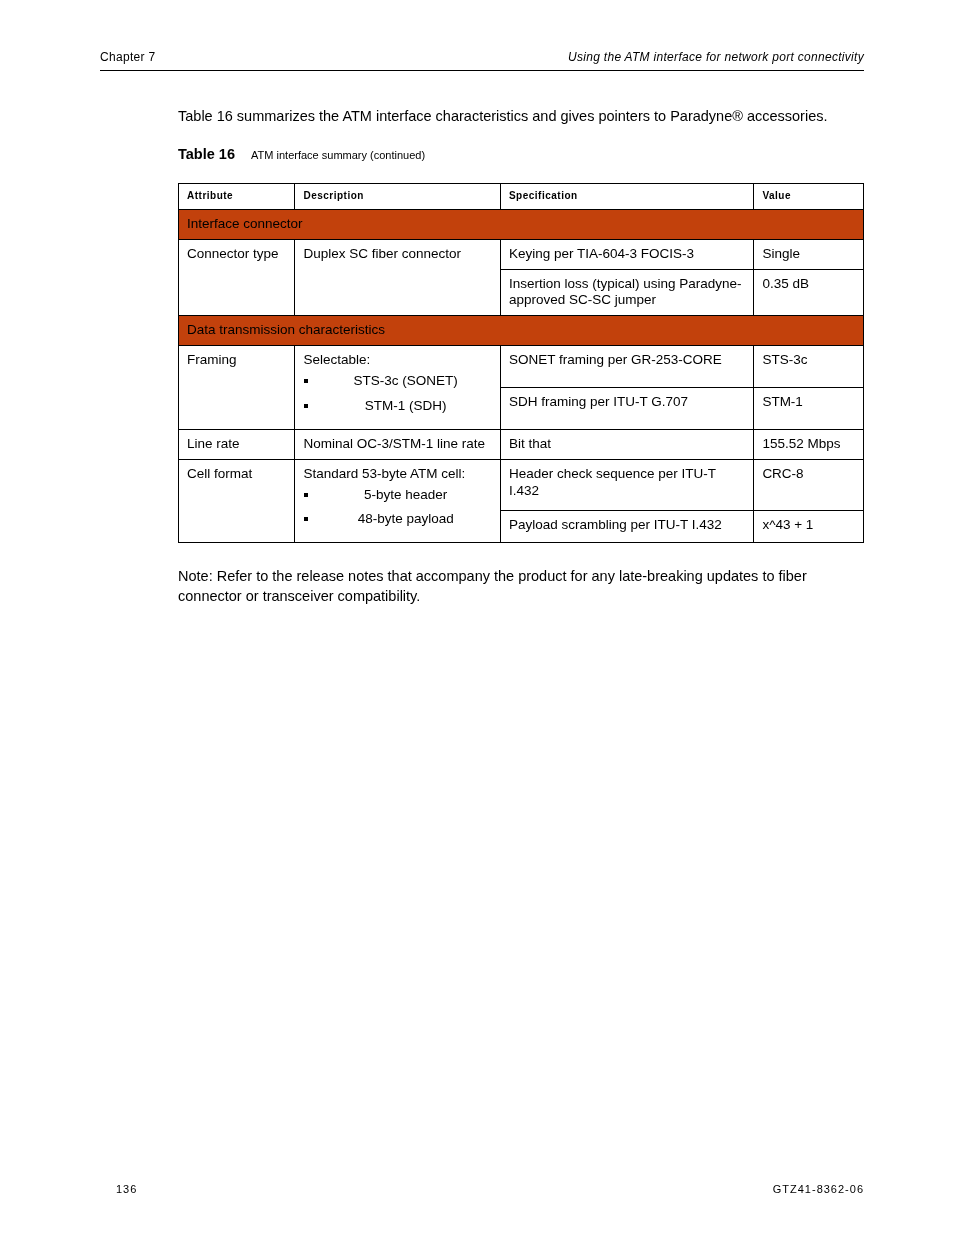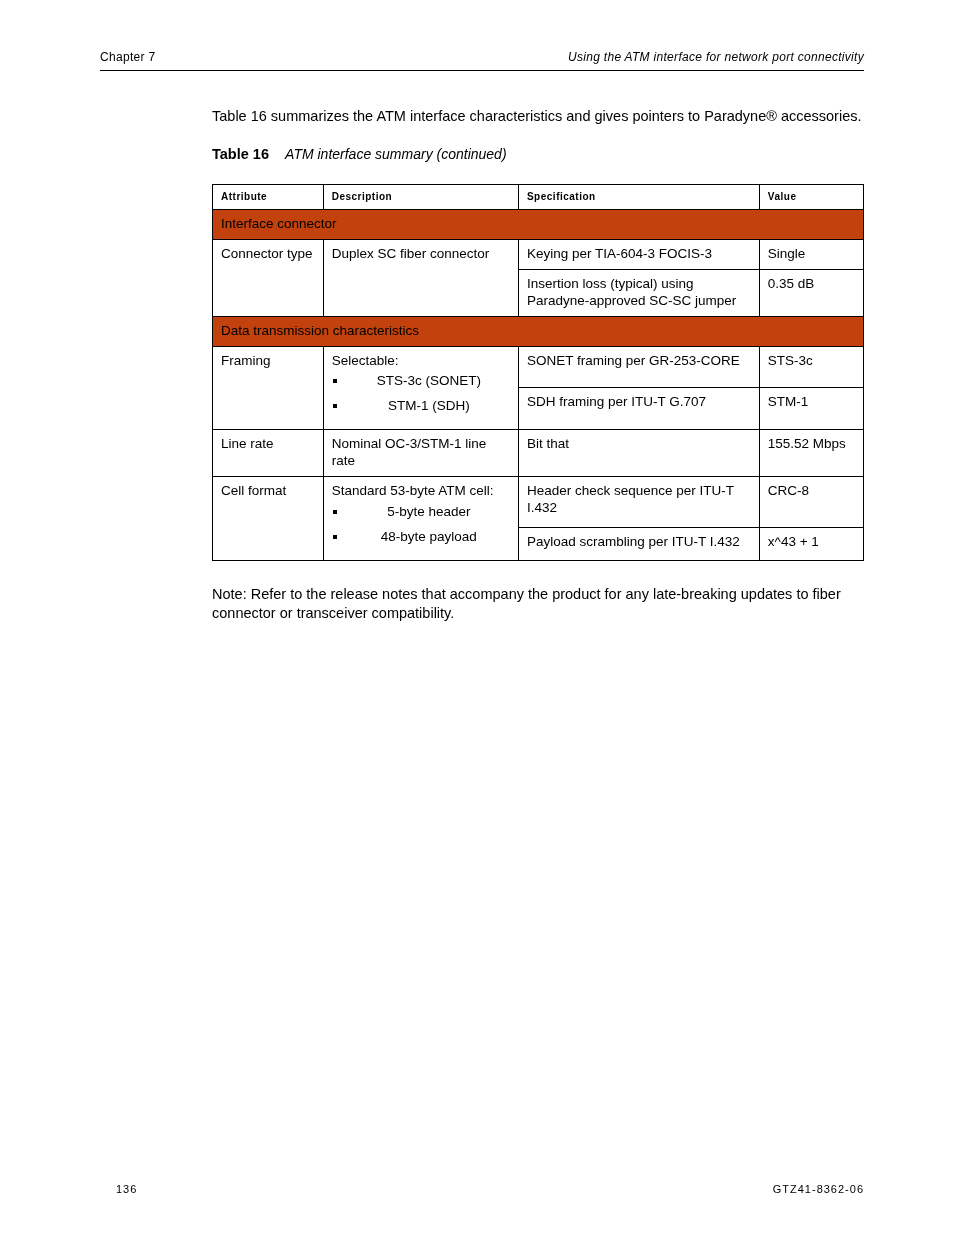--- a/index.html
+++ b/index.html
@@ -30,35 +30,34 @@
   .header-right {
     font-style: italic;
     text-align: right;
   }
   hr.rule {
     border: none;
     border-top: 1.5px solid #000;
     margin: 6px 0 36px 0;
   }
   .body-text {
-    margin-left: 112px;
+    margin-left: 78px;
     font-size: 14.5px;
     line-height: 1.25;
   }
   .body-text p {
     margin: 0 0 20px 0;
   }
   .table-title {
     font-weight: 700;
     font-size: 14.5px;
     text-align: center;
   }
   .table-sub {
-    font-style: italic;
-    font-size: 14px;
+    font-size: 11px;
   }
   table.main {
     border-collapse: collapse;
     width: 100%;
     margin-top: 8px;
     font-size: 13.5px;
     line-height: 1.25;
     table-layout: fixed;
   }
   table.main th, table.main td {

